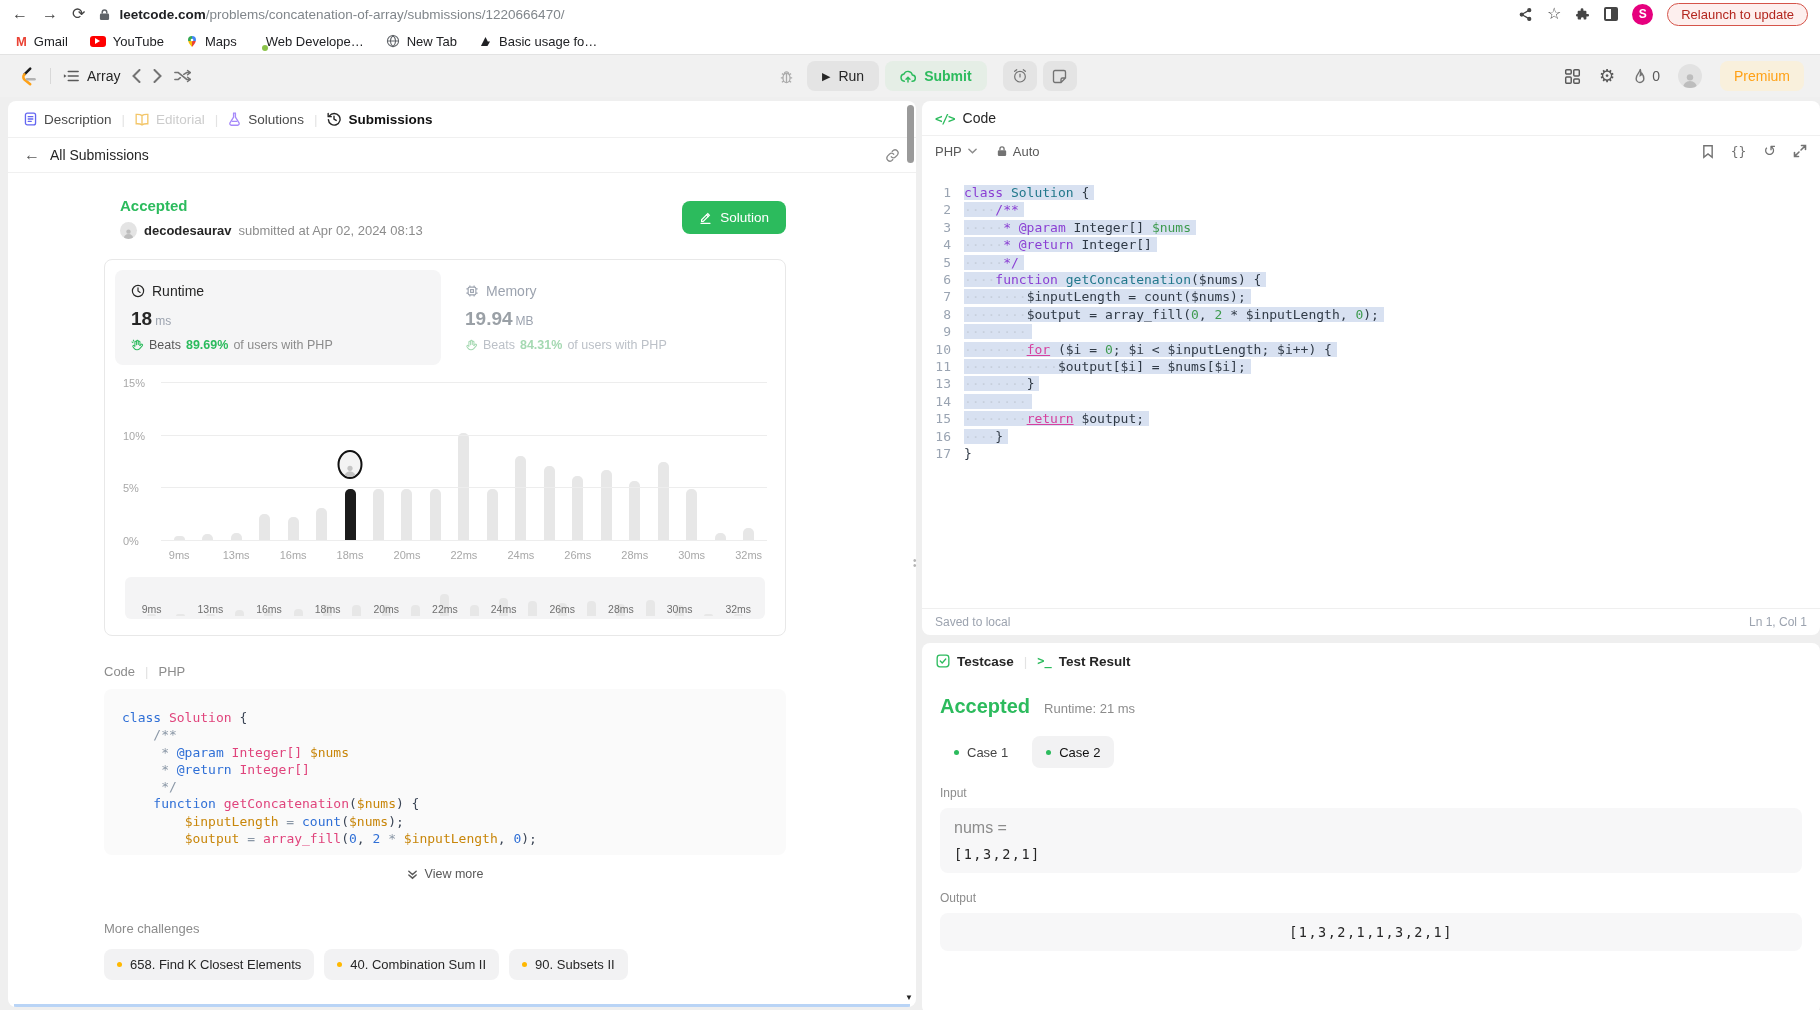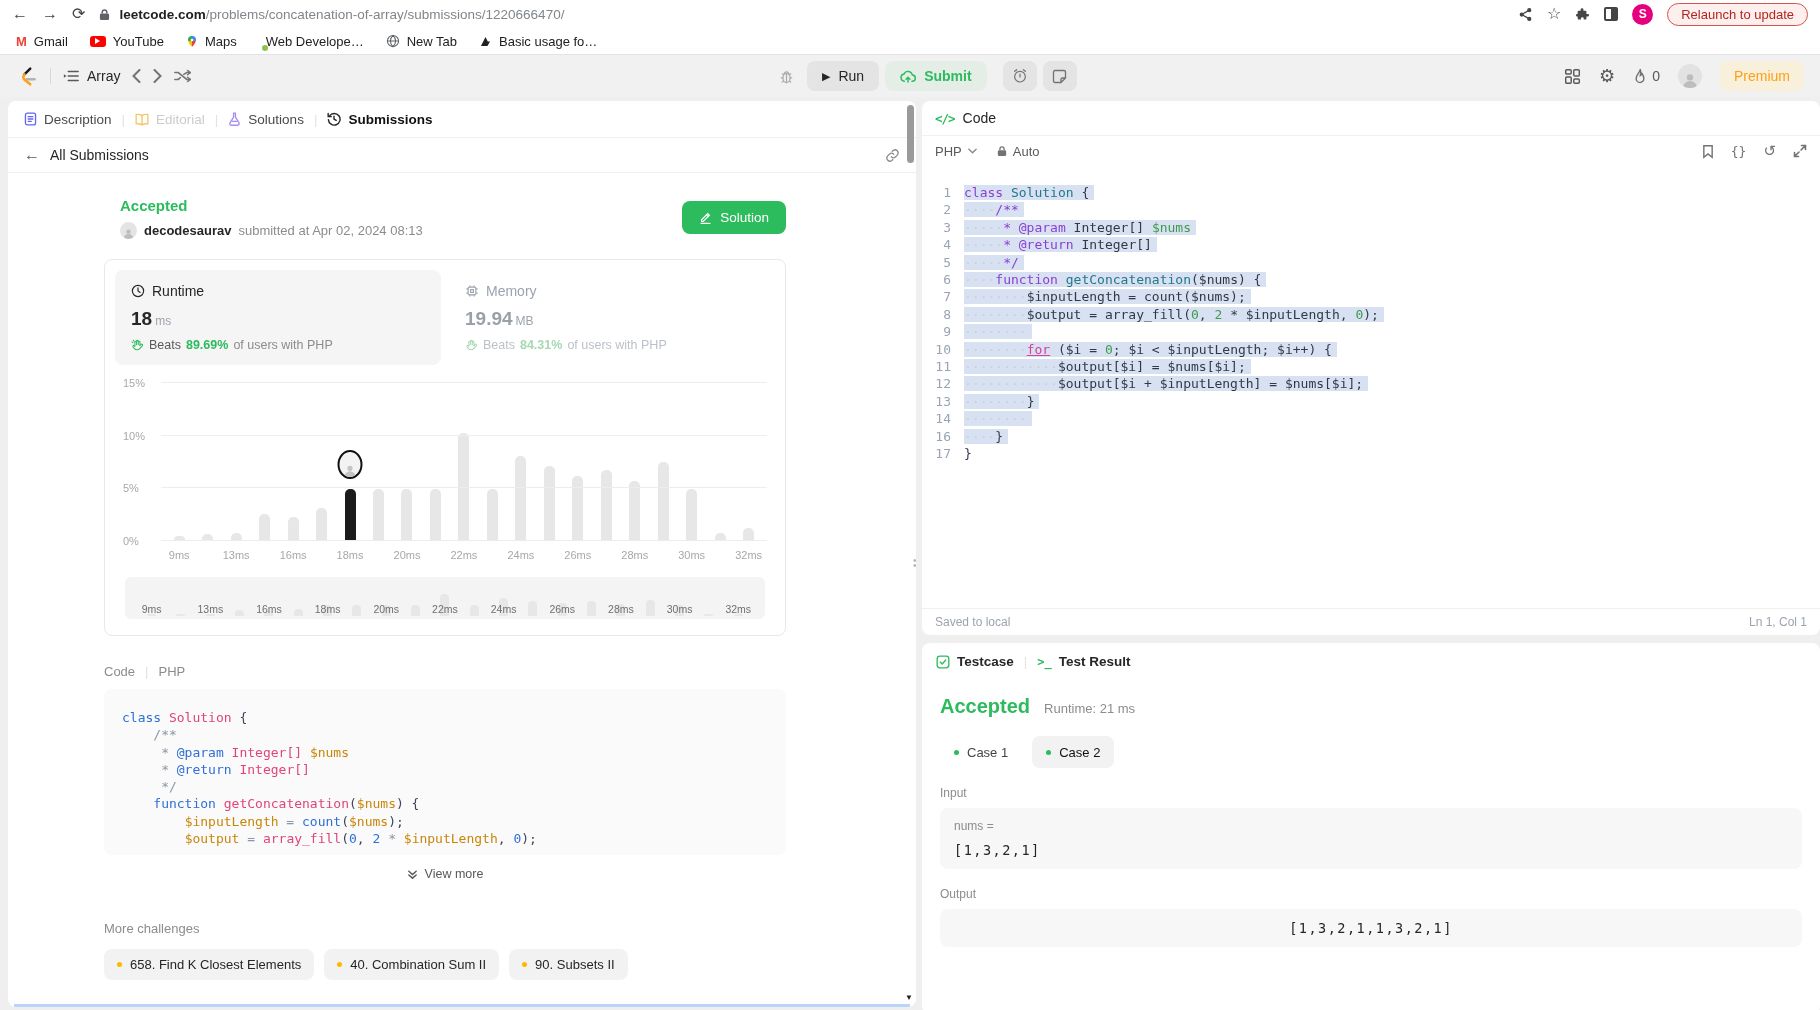--- a/index.html
+++ b/index.html
@@ -129,33 +129,33 @@
   .eln { width:30px; text-align:right; color:#9aa4b2; flex:none; padding-right:13px; }
   .elc { white-space:pre; }
   .sel { background:#d8e1f1; padding-right:5px; }
   .ews { color:#c7cfdc; }
   .ek-p { color:#8a3fd3; } .ek-m { color:#d6409f;text-decoration:underline; } .ek-t { color:#22788c; }
   .ek-d { color:#303a46; } .ek-g { color:#3e9b4f; }
   .estatus { height:27px; border-top:1px solid #efefef; display:flex; align-items:center; justify-content:space-between; padding:0 13px; font-size:12px; color:#9ca3af; }
 
   
   .cpanel-head { height:36px; display:flex; align-items:center; gap:10px; padding:0 14px; font-size:13.5px; }
-  .chead-tab { display:flex; align-items:flex-end; gap:7px; color:#262626; font-weight:600; }
+  .chead-tab { display:flex; align-items:center; gap:7px; color:#262626; font-weight:600; }
   .term-glyph { color:#2cbb5d; font-weight:700; font-size:12px; font-family:"DejaVu Sans Mono",monospace; }
   .console-body { padding:8px 18px 0; }
   .result-row { display:flex; align-items:baseline; gap:14px; margin-top:8px; }
   .result-status { color:#2cbb5d; font-size:20px; font-weight:600; }
   .result-runtime { font-size:13px; color:#8c8c8c; }
   .cases { display:flex; gap:10px; margin-top:18px; }
   .case { height:32px; display:flex; align-items:center; gap:8px; padding:0 14px; border-radius:8px; font-size:13px; color:#454545; }
   .case.active { background:#f2f2f3; color:#111; font-weight:500;justify-content:flex-end; }
   .case-dot { width:5px; height:5px; border-radius:50%; background:#2cbb5d; }
   .io-label { margin-top:18px; font-size:12px; color:#8c8c8c; }
   .io-box { margin-top:8px; background:#f7f7f8; border-radius:8px; padding:11px 14px; }
-  .io-name { font-size:12px; color:#8c8c8c; }
+  .io-name { font-size:16px; color:#8c8c8c; }
   .io-value { margin-top:9px; font-family:"DejaVu Sans Mono",monospace; font-size:13.5px; color:#262626; letter-spacing:1.5px; }
   .io-box.single .io-value { margin-top:0;text-align:center; }
   .vgap-dots { position:absolute; left:913px; top:558px; color:#b4b4b4; font-size:10px; line-height:5px; }
 </style>
 </head>
 <body>
 
 <div class="chrome-top">
   <span class="nav-glyph">←</span>
   <span class="nav-glyph">→</span>
@@ -799,30 +799,30 @@
           </div>
           <div class="eline">
             <span class="eln">10</span>
             <span class="elc"><span class="sel"><span class="ews">········</span><span class="ek-m">for</span><span class="ek-d"> ($i = </span><span class="ek-g">0</span><span class="ek-d">; $i &lt; $inputLength; $i++) {</span></span></span>
           </div>
           <div class="eline">
             <span class="eln">11</span>
             <span class="elc"><span class="sel"><span class="ews">············</span><span class="ek-d">$output[$i] = $nums[$i];</span></span></span>
           </div>
           <div class="eline">
-            <span class="eln">12</span>
-            <span class="elc"><span class="sel"><span class="ews">············</span><span class="ek-d">$output[$i + $inputLength] = $nums[$i];</span></span></span>
-          </div>
-          <div class="eline">
             <span class="eln">13</span>
             <span class="elc"><span class="sel"><span class="ews">········</span><span class="ek-d">}</span></span></span>
           </div>
           <div class="eline">
             <span class="eln">14</span>
             <span class="elc"><span class="sel"><span class="ews">········</span></span></span>
+          </div>
+          <div class="eline">
+            <span class="eln">15</span>
+            <span class="elc"><span class="sel"><span class="ews">········</span><span class="ek-m">return</span><span class="ek-d"> $output;</span></span></span>
           </div>
           <div class="eline">
             <span class="eln">16</span>
             <span class="elc"><span class="sel"><span class="ews">····</span><span class="ek-d">}</span></span></span>
           </div>
           <div class="eline">
             <span class="eln">17</span>
             <span class="elc"><span><span class="ek-d">}</span></span></span>
           </div>
         </div>

